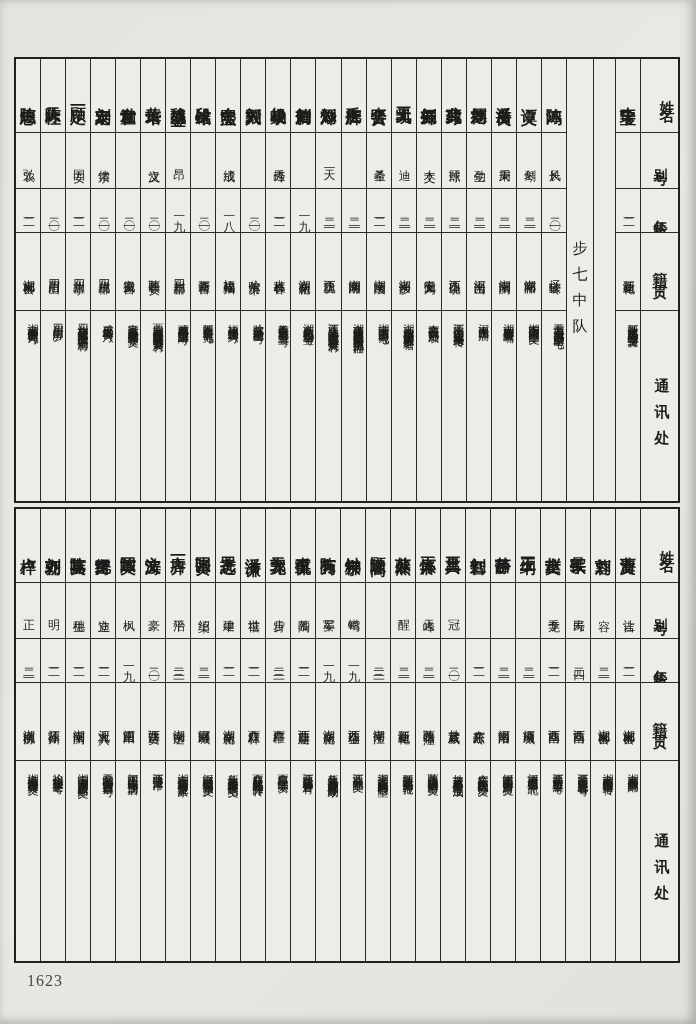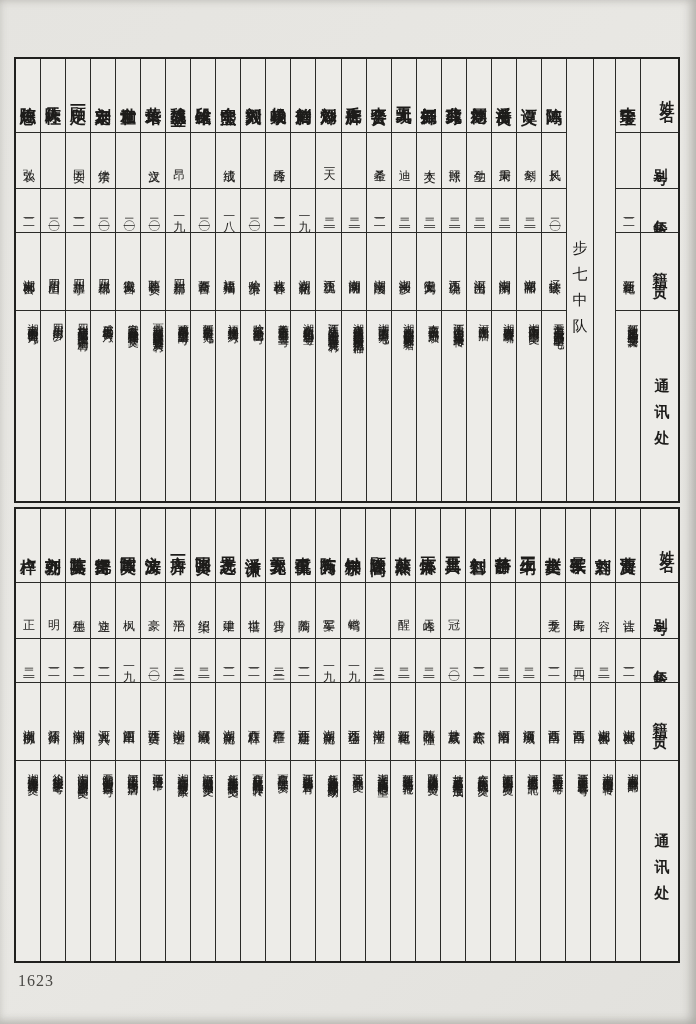--- a/index.html
+++ b/index.html
@@ -51,21 +51,21 @@
   .header .age-cell{font-size:14px;letter-spacing:2px;line-height:36px;}
   .header .native-cell{font-size:15px;letter-spacing:12px;line-height:36px;}
   .header .address-cell{font-size:15px;text-align:center;letter-spacing:26px;line-height:30px;padding-top:0;}
   .group-label{
     flex:1 1 auto;
     writing-mode:vertical-rl;text-orientation:upright;
     font-size:15px;color:#1d1c1a;
     text-align:center;letter-spacing:26px;line-height:26px;
   }
   .page-number{
-    position:absolute;left:18px;top:972px;
+    position:absolute;left:27px;top:972px;
     font-size:16px;color:#4a4945;letter-spacing:1px;
     font-family:"Liberation Serif","DejaVu Serif",serif;
   }
   
   .page::after{
     content:"";position:absolute;inset:0;pointer-events:none;
     box-shadow:inset -6px 0 10px rgba(120,118,112,.35), inset 0 -4px 8px rgba(120,118,112,.25);
   }
 </style>
 </head>

